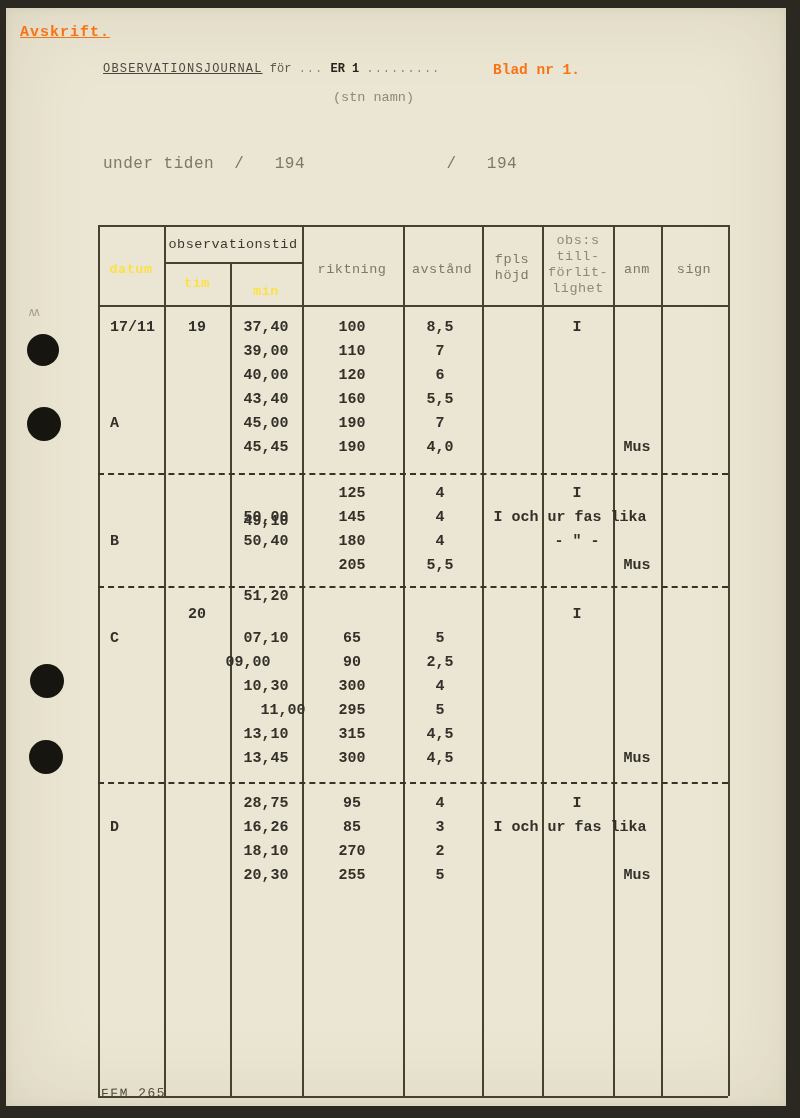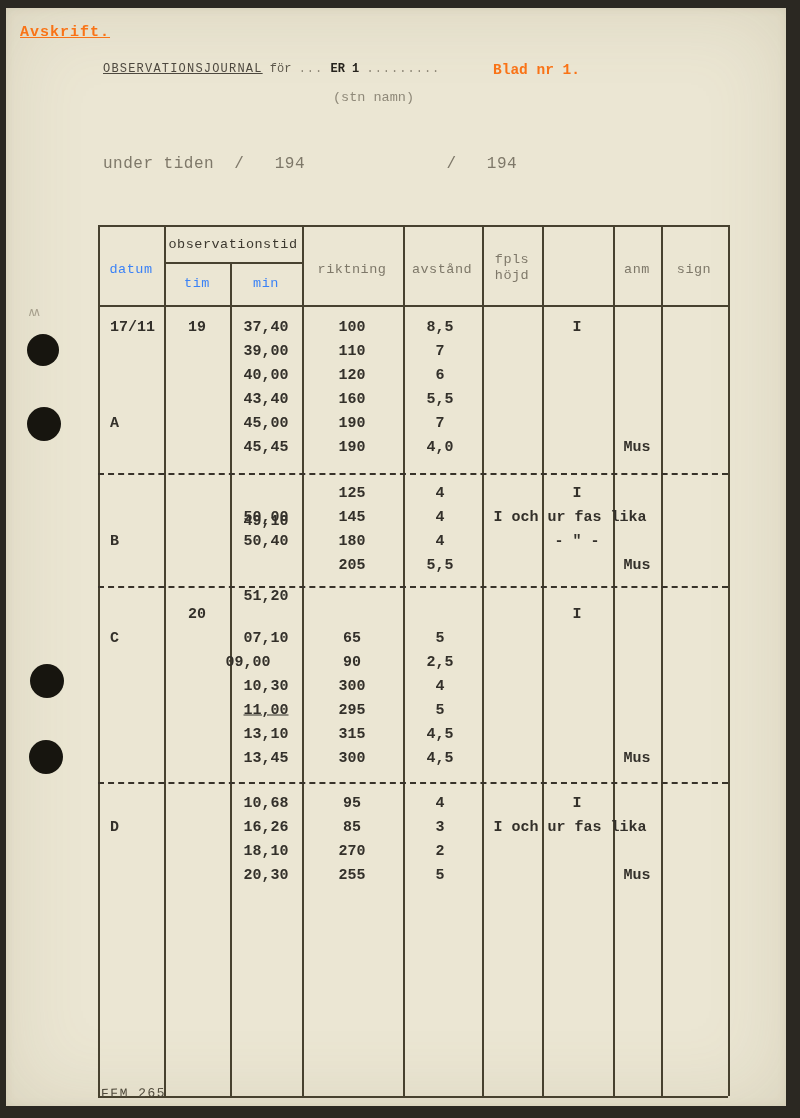--- a/index.html
+++ b/index.html
@@ -14,21 +14,21 @@
     position:absolute; left:6px; top:8px; width:780px; height:1098px;
     background:#ebe6d3;
     box-shadow: inset 0 0 80px rgba(125,110,75,.16), inset 0 0 8px rgba(125,110,75,.12);
   }
   .content { position:absolute; left:0; top:0; width:800px; height:1118px; }
   .abs { position:absolute; }
 
   
   .ink-black { color:#f97316; }
   .ink-dark  { color:#3c382f; }
-  .ink-mid   { color:#3b82f6; }
+  .ink-mid   { color:#fde047;font-weight:bold; }
   .ink-faint { color:#7e7869; }
   .ink-xfaint{ color:#8f8979; }
 
   .avskrift {
     left:20px; top:24px; font-size:15px; font-weight:bold;
     text-decoration:underline; letter-spacing:1px;
   }
   .titleline { left:103px; top:62px; font-size:12px; white-space:pre; }
   .titleline .t-main { text-decoration:underline; letter-spacing:1.2px; color:#4d483f; }
   .titleline .t-for { color:#5d584c; }
@@ -86,25 +86,29 @@
 
   <div class="abs titleline"><span class="t-main">OBSERVATIONSJOURNAL</span><span> </span><span class="t-for">för</span><span> </span><span class="t-dots">...</span><span> </span><span class="t-stn">ER 1</span><span> </span><span class="t-dots">.........</span></div>
 
   <div class="abs blad ink-black">Blad nr 1.</div>
   <div class="abs stn-namn ink-xfaint">(stn namn)</div>
   <div class="abs period ink-faint">under tiden  /   194              /   194</div>
 
   <div class="hdr ink-mid" style="left:131px;top:270px;">datum</div>
   <div class="hdr ink-dark" style="left:233px;top:245px;">observationstid</div>
   <div class="hdr ink-mid" style="left:197px;top:284px;">tim</div>
-  <div class="hdr ink-mid" style="left:266px;top:284px;">min</div>
+  <div class="hdr ink-mid" style="left:266px;top:292px;">min</div>
   <div class="hdr ink-faint" style="left:352px;top:270px;">riktning</div>
   <div class="hdr ink-faint" style="left:442px;top:270px;">avstånd</div>
   <div class="hdr ink-faint" style="left:512px;top:268px;">fpls
 höjd</div>
+  <div class="hdr ink-xfaint" style="left:578px;top:265px;">obs:s
+till-
+förlit-
+lighet</div>
   <div class="hdr ink-faint" style="left:637px;top:270px;">anm</div>
   <div class="hdr ink-faint" style="left:694px;top:270px;">sign</div>
 
   <div class="abs">
       <div class="vline" style="left: 98px; top: 225px; height: 871px;"></div>
       <div class="vline" style="left: 164px; top: 225px; height: 871px;"></div>
       <div class="vline" style="left: 230px; top: 262px; height: 834px;"></div>
       <div class="vline" style="left: 302px; top: 225px; height: 871px;"></div>
       <div class="vline" style="left: 403px; top: 225px; height: 871px;"></div>
       <div class="vline" style="left: 482px; top: 225px; height: 871px;"></div>
@@ -166,31 +170,31 @@
       <div class="cell left" style="left: 110px; top: 638px;">C</div>
       <div class="cell" style="left: 266px; top: 638px;">07,10</div>
       <div class="cell" style="left: 352px; top: 638px;">65</div>
       <div class="cell" style="left: 440px; top: 638px;">5</div>
       <div class="cell" style="left: 248px; top: 662px;">09,00</div>
       <div class="cell" style="left: 352px; top: 662px;">90</div>
       <div class="cell" style="left: 440px; top: 662px;">2,5</div>
       <div class="cell" style="left: 266px; top: 686px;">10,30</div>
       <div class="cell" style="left: 352px; top: 686px;">300</div>
       <div class="cell" style="left: 440px; top: 686px;">4</div>
-      <div class="cell" style="left: 266px; top: 710px; text-decoration: underline;">11,00</div>
+      <div class="cell" style="left: 283px; top: 710px;">11,00</div>
       <div class="cell" style="left: 352px; top: 710px;">295</div>
       <div class="cell" style="left: 440px; top: 710px;">5</div>
       <div class="cell" style="left: 266px; top: 734px;">13,10</div>
       <div class="cell" style="left: 352px; top: 734px;">315</div>
       <div class="cell" style="left: 440px; top: 734px;">4,5</div>
       <div class="cell" style="left: 266px; top: 758px;">13,45</div>
       <div class="cell" style="left: 352px; top: 758px;">300</div>
       <div class="cell" style="left: 440px; top: 758px;">4,5</div>
       <div class="cell" style="left: 637px; top: 758px;">Mus</div>
-      <div class="cell" style="left: 266px; top: 803px;">10,68</div>
+      <div class="cell" style="left: 266px; top: 803px;">28,75</div>
       <div class="cell" style="left: 352px; top: 803px;">95</div>
       <div class="cell" style="left: 440px; top: 803px;">4</div>
       <div class="cell" style="left: 577px; top: 803px;">I</div>
       <div class="cell left" style="left: 110px; top: 827px;">D</div>
       <div class="cell" style="left: 266px; top: 827px;">16,26</div>
       <div class="cell" style="left: 352px; top: 827px;">85</div>
       <div class="cell" style="left: 440px; top: 827px;">3</div>
       <div class="cell" style="left: 570px; top: 827px;">I och ur fas lika</div>
       <div class="cell" style="left: 266px; top: 851px;">18,10</div>
       <div class="cell" style="left: 352px; top: 851px;">270</div>

